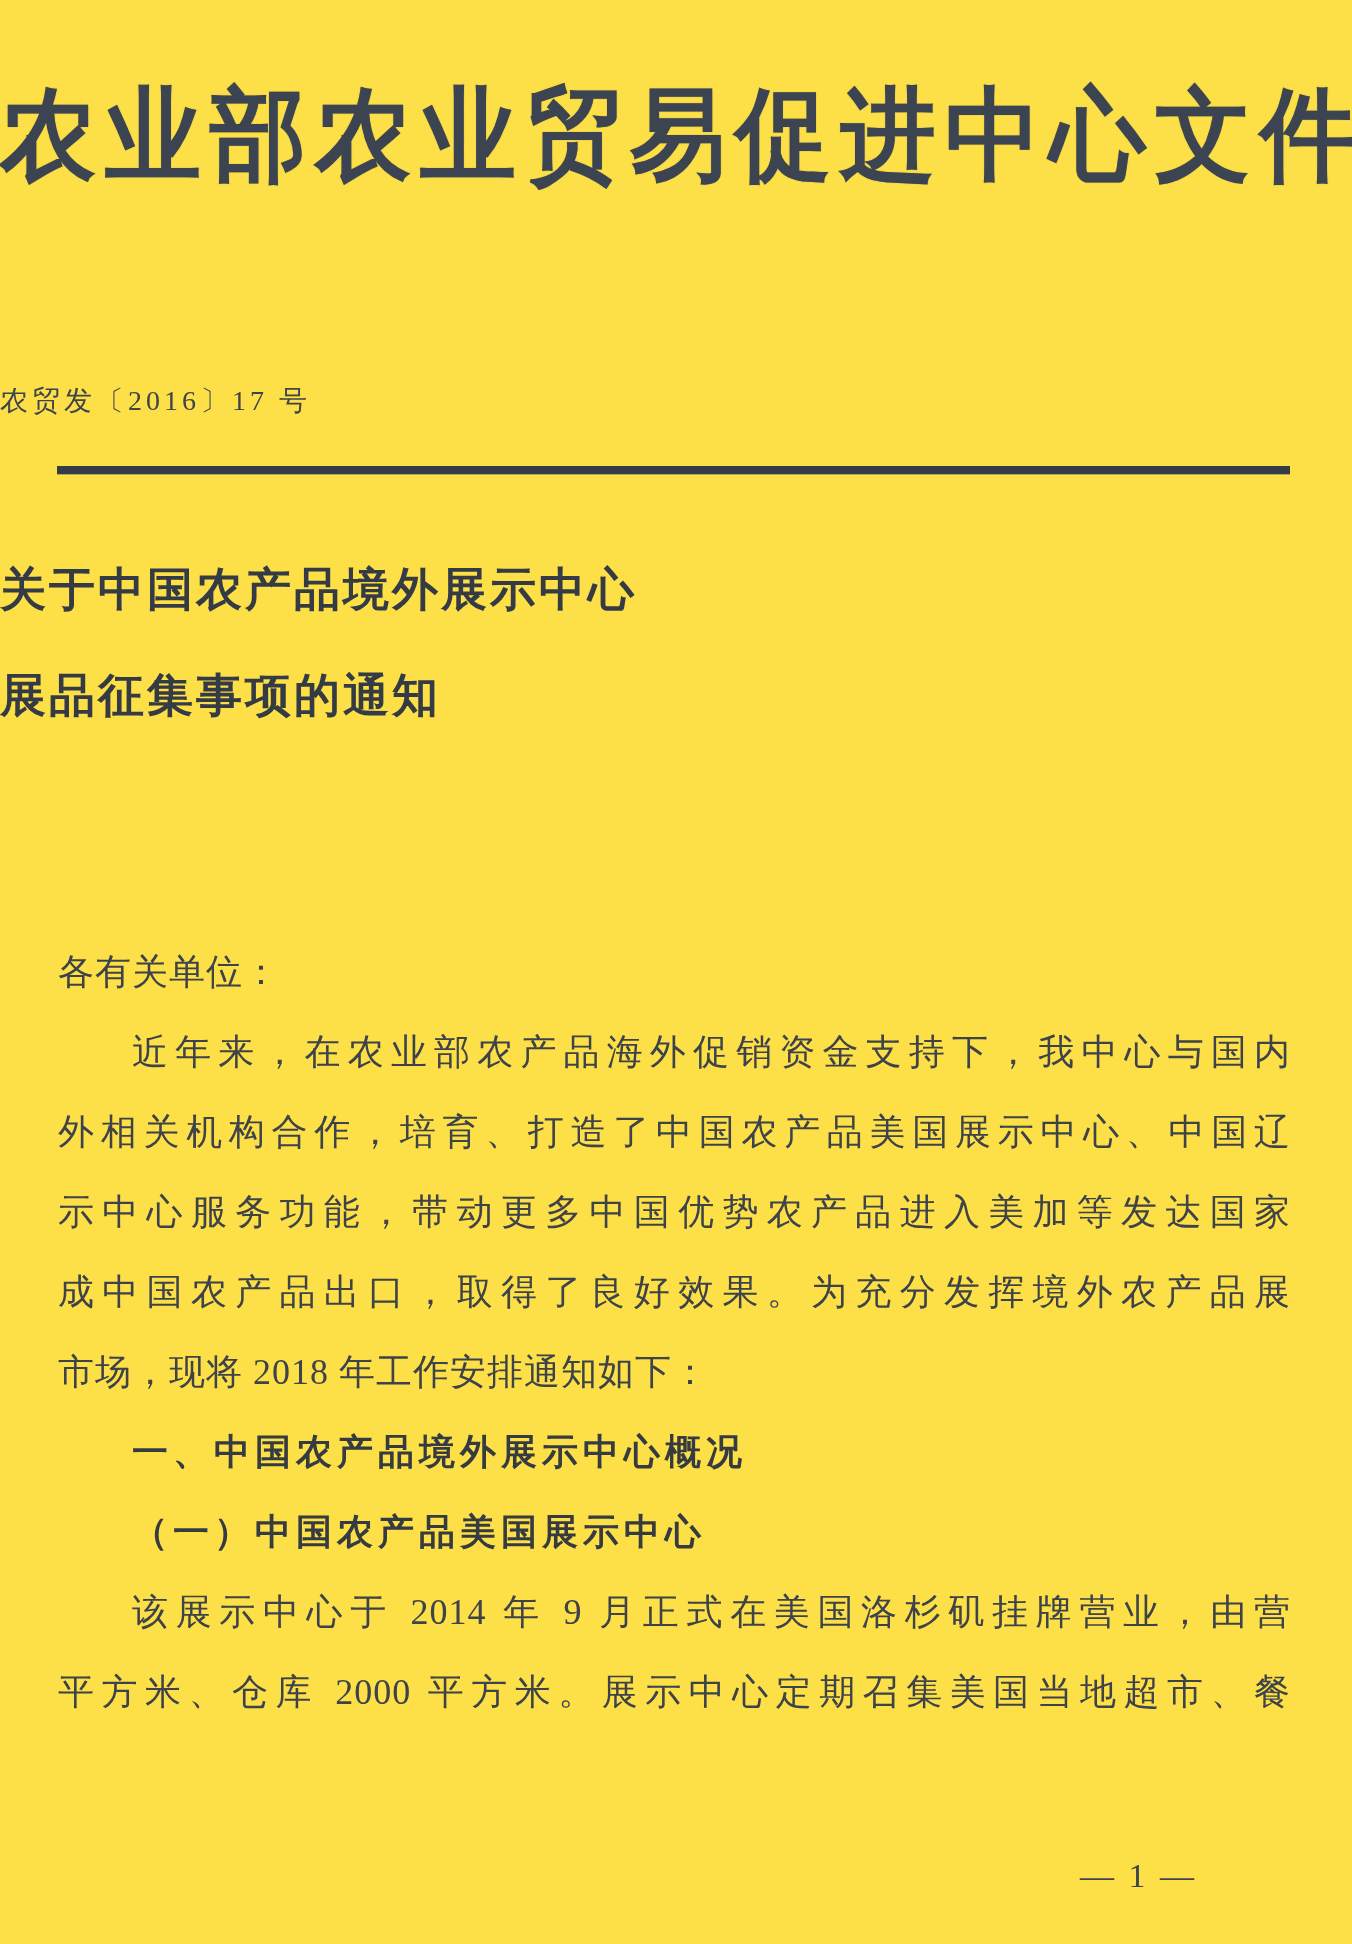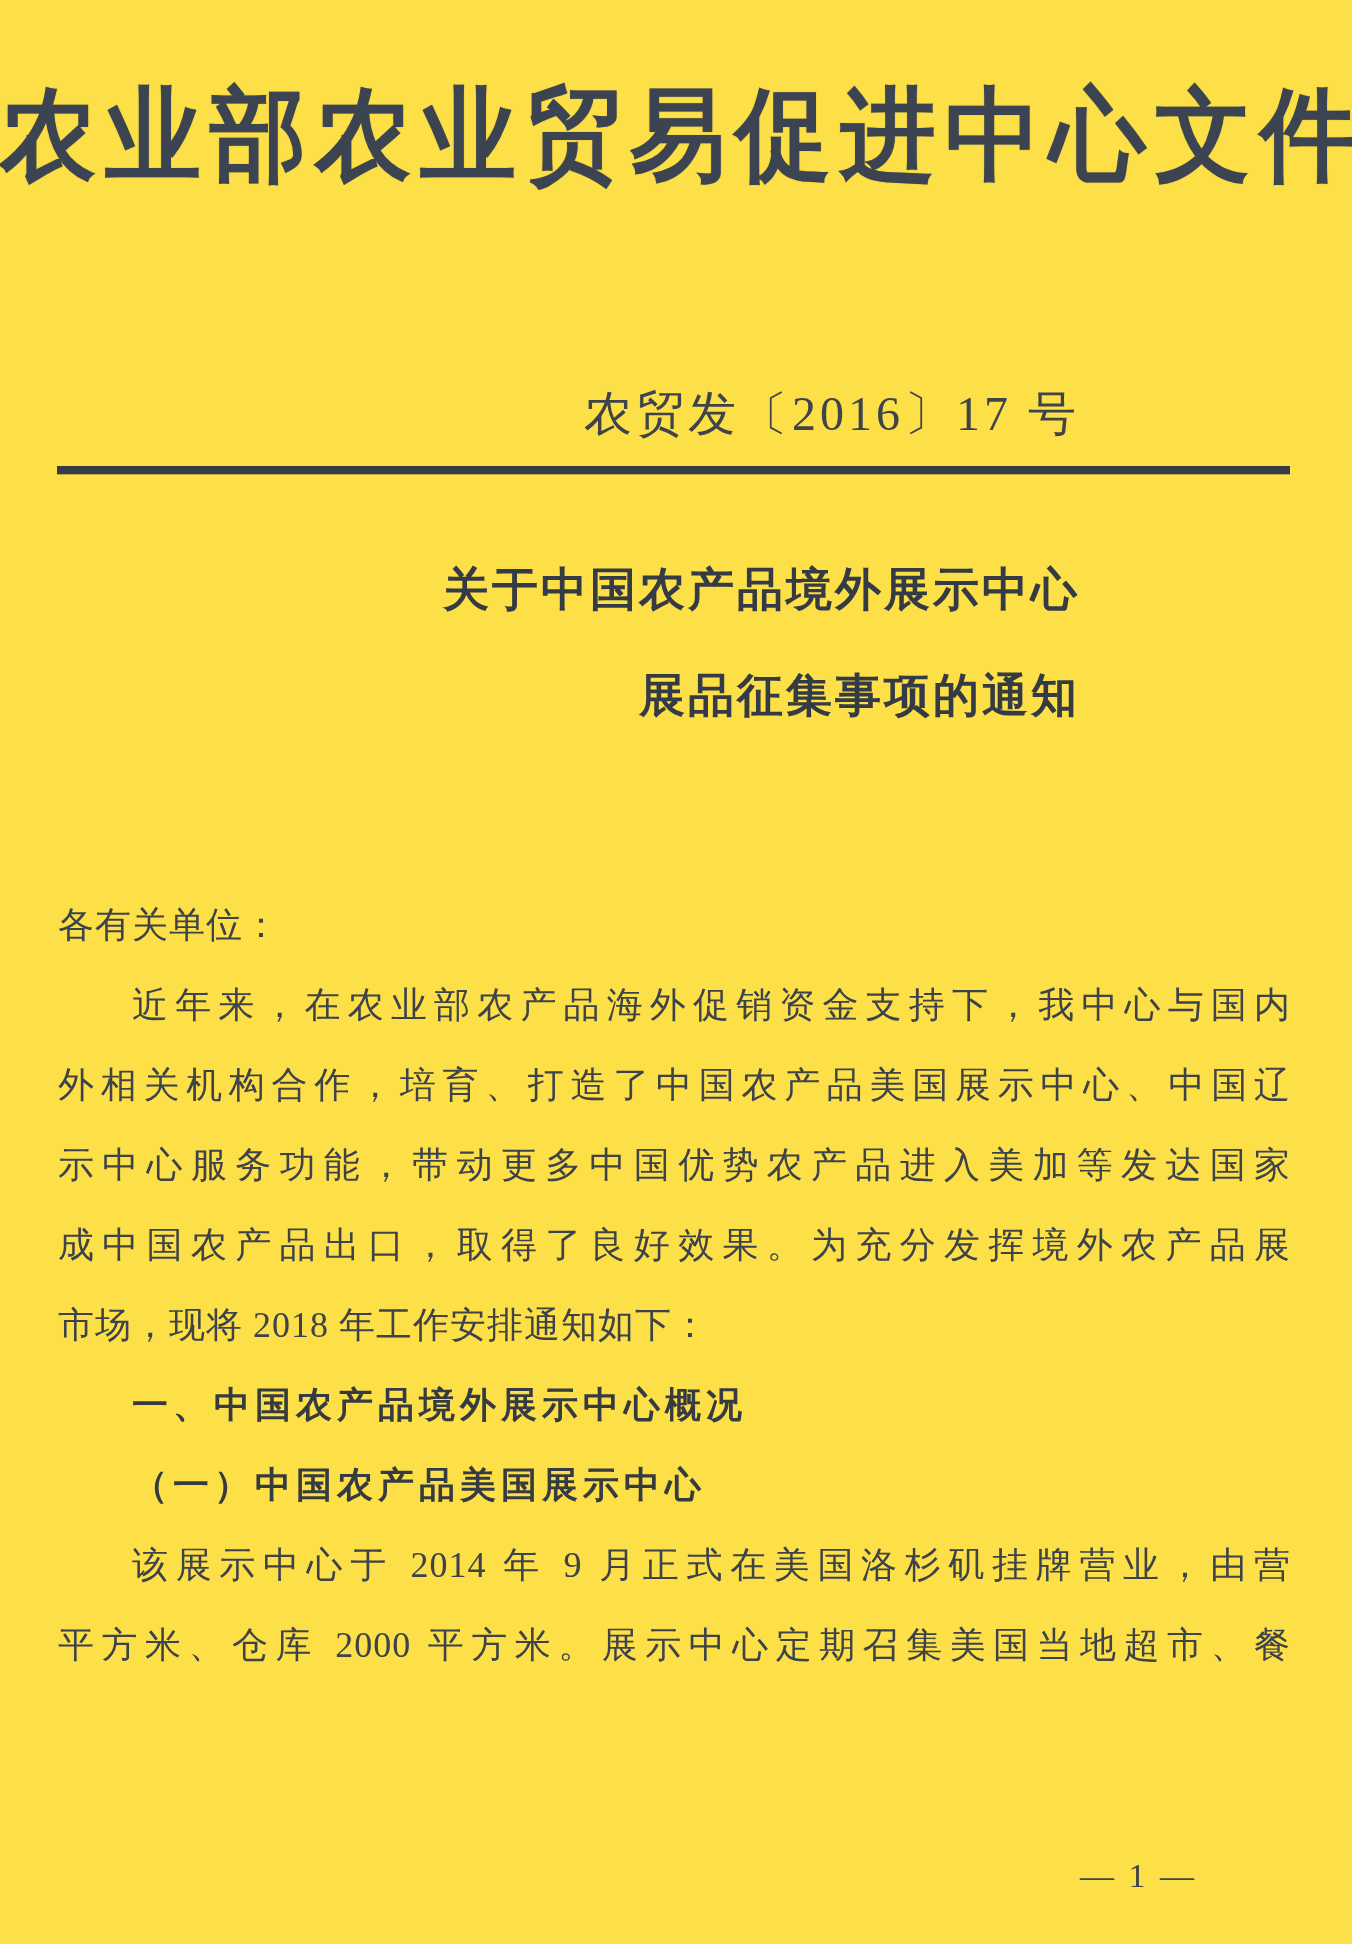--- a/index.html
+++ b/index.html
@@ -32,22 +32,22 @@
     transform: scaleY(1.06);
     text-shadow: 0 0 1px rgba(59,68,80,.55);
   }
 
   
   .doc-number {
     position: absolute;
     top: 382px;
     left: 0;
     width: 1080px;
-    text-align: right;
-    font-size: 48px;
+    text-align: left;
+    font-size: 28px;
     letter-spacing: 4px;
     color: #3f444b;
   }
 
   
   .rule {
     position: absolute;
     top: 466px;
     left: 57px;
     width: 1233px;
@@ -55,33 +55,33 @@
     background: #333c47;
     box-shadow: 0 1px 0 rgba(51,60,71,.35);
   }
 
   
   .doc-title {
     position: absolute;
     top: 552px;
     left: 0;
     width: 1080px;
-    text-align: right;
+    text-align: left;
     font-size: 46px;
     font-weight: 700;
     letter-spacing: 3px;
     color: #353b44;
     line-height: 76px;
   }
   .doc-title .t2 { margin-top: 30px; }
 
   
   .body-lines {
     position: absolute;
-    top: 885px;
+    top: 932px;
     left: 58px;
     width: 1233px;
   }
   .bline {
     font-size: 36px;
     height: 80px;
     line-height: 80px;
     color: #3e434a;
     text-align: justify;
     text-align-last: left;

